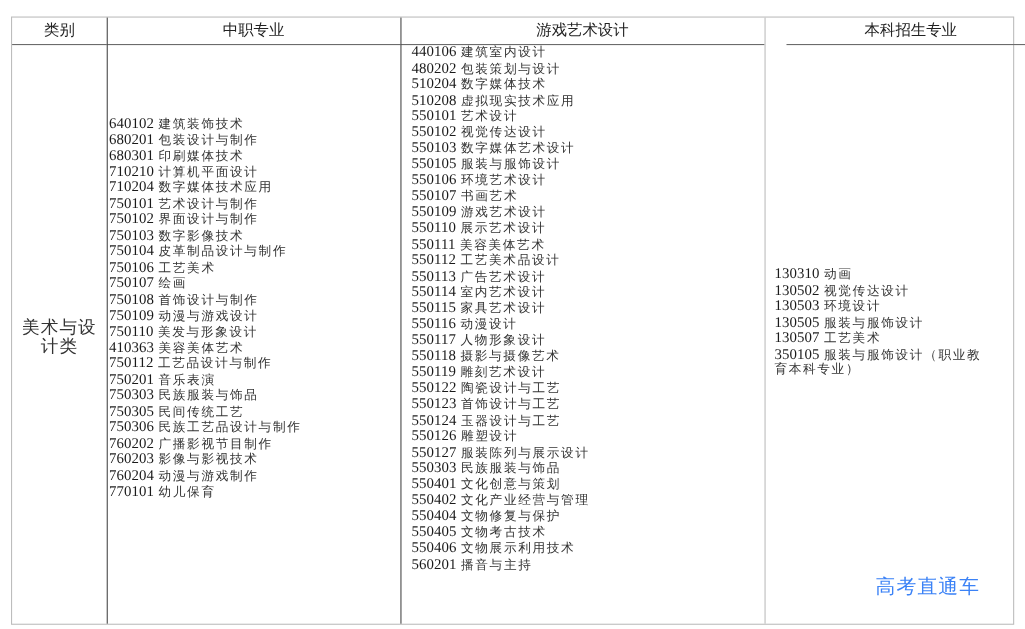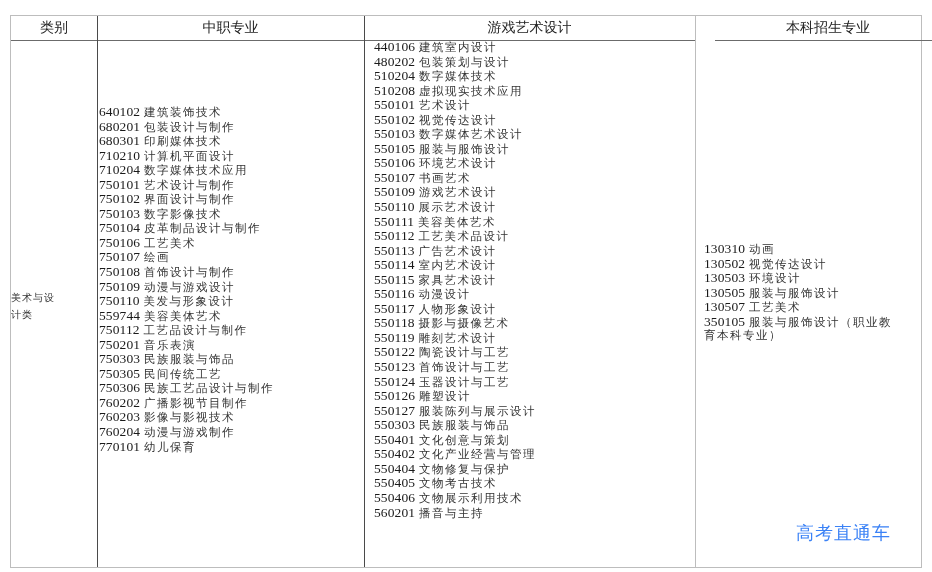--- a/index.html
+++ b/index.html
@@ -12,22 +12,22 @@
            justify-content: center; font-family: "DejaVu Sans", "Liberation Sans", sans-serif;
            font-size: 14px; color: #222; }
     .vline { position: absolute; top: 0; bottom: 0; width: 1px; background: #4a4a4a; }
     .vline.light { background: #bdbdbd; }
     .cell { position: absolute; box-sizing: border-box; }
     .list { list-style: none; margin: 0; padding: 0; }
     .list li { font-size: 12.2px; line-height: 13.55px; white-space: nowrap; letter-spacing: 0.1px; }
     .list li .code { font-family: "Liberation Serif", "DejaVu Serif", serif; font-size: 13.5px; }
     .list li .name { font-family: "DejaVu Sans", "Liberation Sans", sans-serif; font-size: 11.5px;
                      color: #333; margin-left: 4px; letter-spacing: 1.5px; }
-    .cat { font-family: "DejaVu Sans", "Liberation Sans", sans-serif; font-size: 10px;
-           color: #333; text-align: left; line-height: 17px; letter-spacing: 1px; }
+    .cat { font-family: "DejaVu Sans", "Liberation Sans", sans-serif; font-size: 16px;
+           color: #333; text-align: center; line-height: 17px; letter-spacing: 1px; }
     .watermark { position: absolute; left: 796px; top: 521px; font-family: "DejaVu Sans",
                  "Liberation Sans", sans-serif; font-size: 18px; color: #3b82f6; letter-spacing: 1px; }
   </style>
 </head>
 <body>
 
 <div class="table">
 
   <div class="hdr" style="left:0;width:86px;">类别</div>
   <div class="hdr" style="left:86px;width:267px;">中职专业</div>
@@ -52,21 +52,21 @@
         <li><span class="code">710204</span><span class="name">数字媒体技术应用</span></li>
         <li><span class="code">750101</span><span class="name">艺术设计与制作</span></li>
         <li><span class="code">750102</span><span class="name">界面设计与制作</span></li>
         <li><span class="code">750103</span><span class="name">数字影像技术</span></li>
         <li><span class="code">750104</span><span class="name">皮革制品设计与制作</span></li>
         <li><span class="code">750106</span><span class="name">工艺美术</span></li>
         <li><span class="code">750107</span><span class="name">绘画</span></li>
         <li><span class="code">750108</span><span class="name">首饰设计与制作</span></li>
         <li><span class="code">750109</span><span class="name">动漫与游戏设计</span></li>
         <li><span class="code">750110</span><span class="name">美发与形象设计</span></li>
-        <li><span class="code">559744</span><span class="name">美容美体艺术</span></li>
+        <li><span class="code">410363</span><span class="name">美容美体艺术</span></li>
         <li><span class="code">750112</span><span class="name">工艺品设计与制作</span></li>
         <li><span class="code">750201</span><span class="name">音乐表演</span></li>
         <li><span class="code">750303</span><span class="name">民族服装与饰品</span></li>
         <li><span class="code">750305</span><span class="name">民间传统工艺</span></li>
         <li><span class="code">750306</span><span class="name">民族工艺品设计与制作</span></li>
         <li><span class="code">760202</span><span class="name">广播影视节目制作</span></li>
         <li><span class="code">760203</span><span class="name">影像与影视技术</span></li>
         <li><span class="code">760204</span><span class="name">动漫与游戏制作</span></li>
         <li><span class="code">770101</span><span class="name">幼儿保育</span></li>
       </ul>

